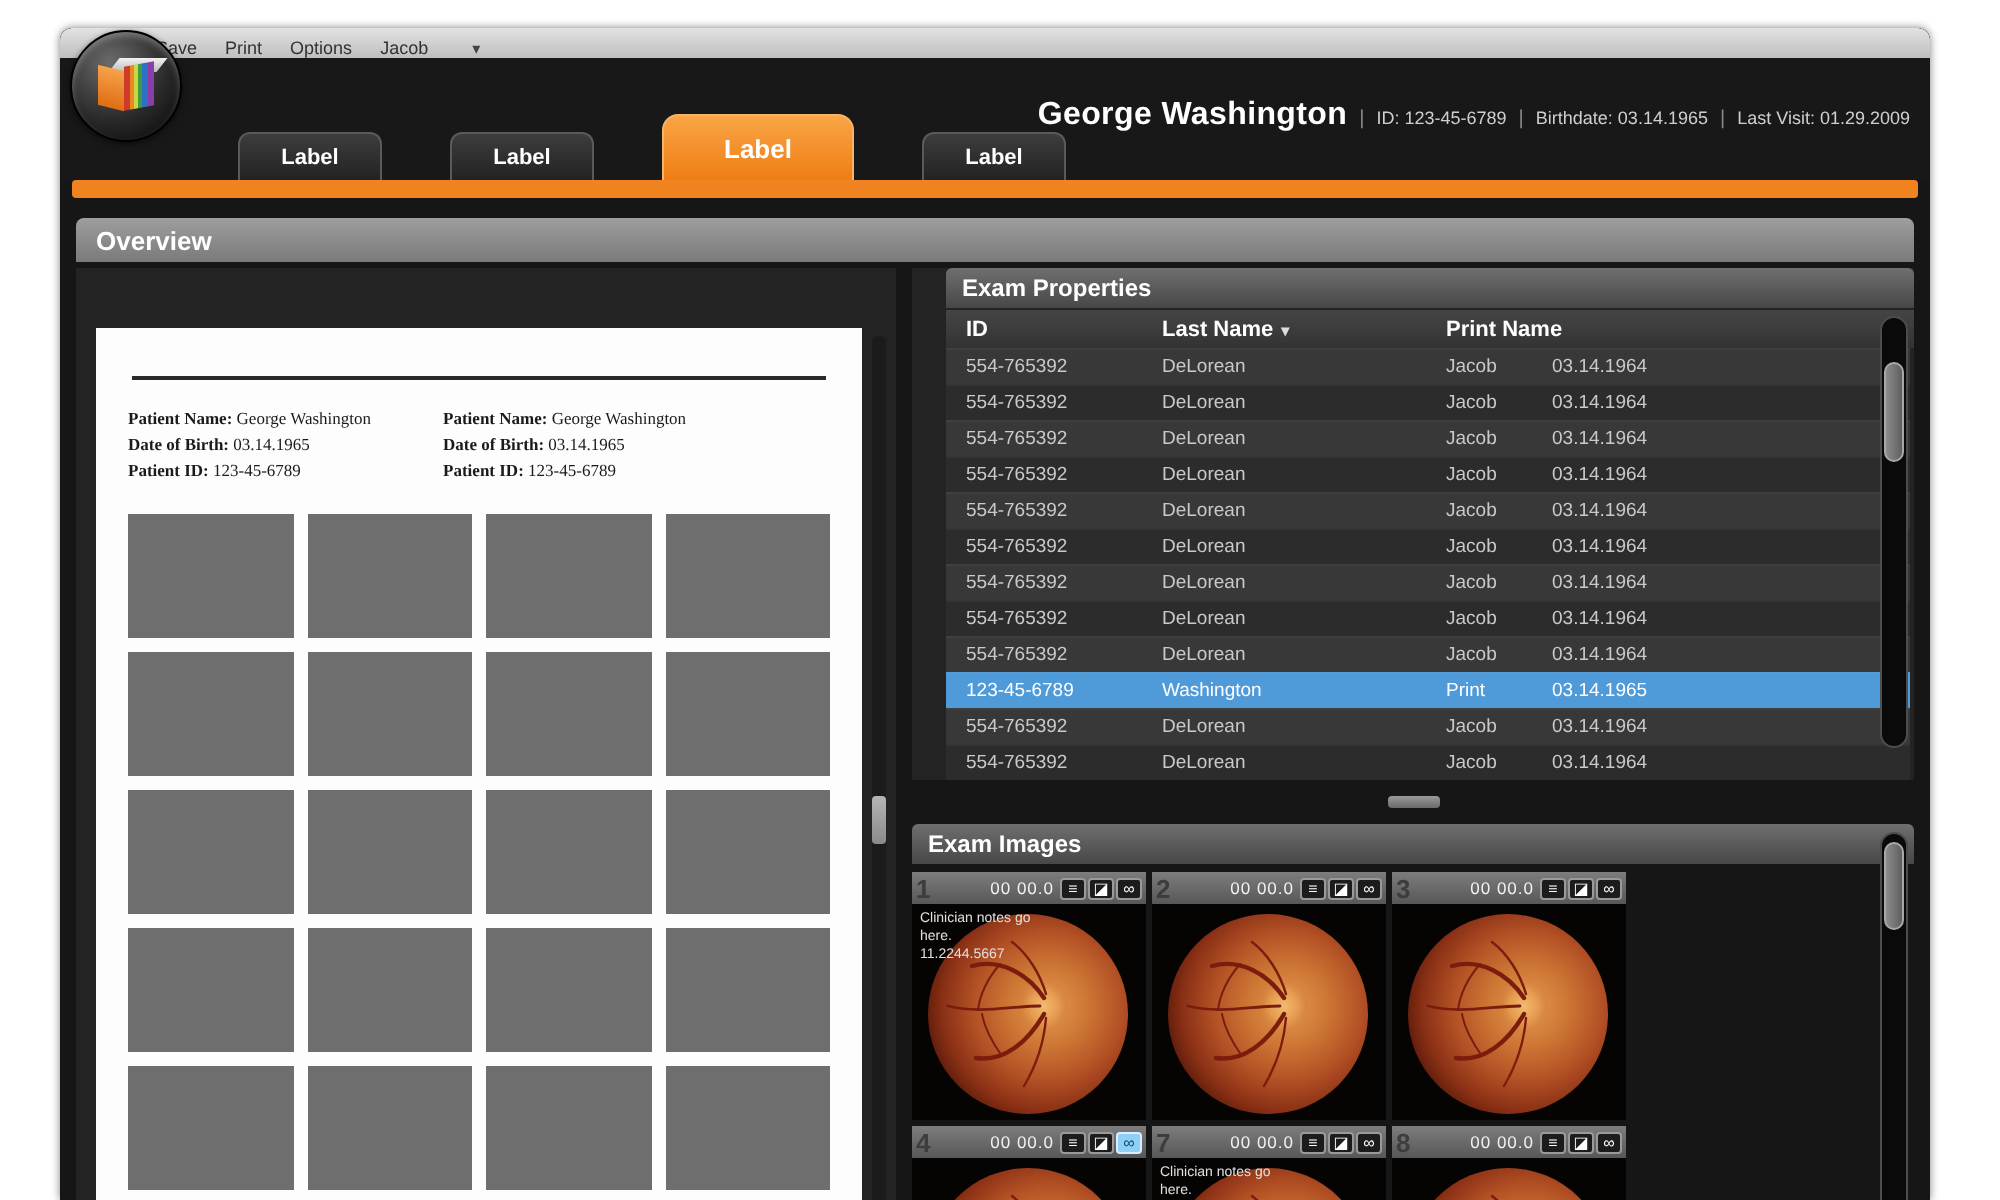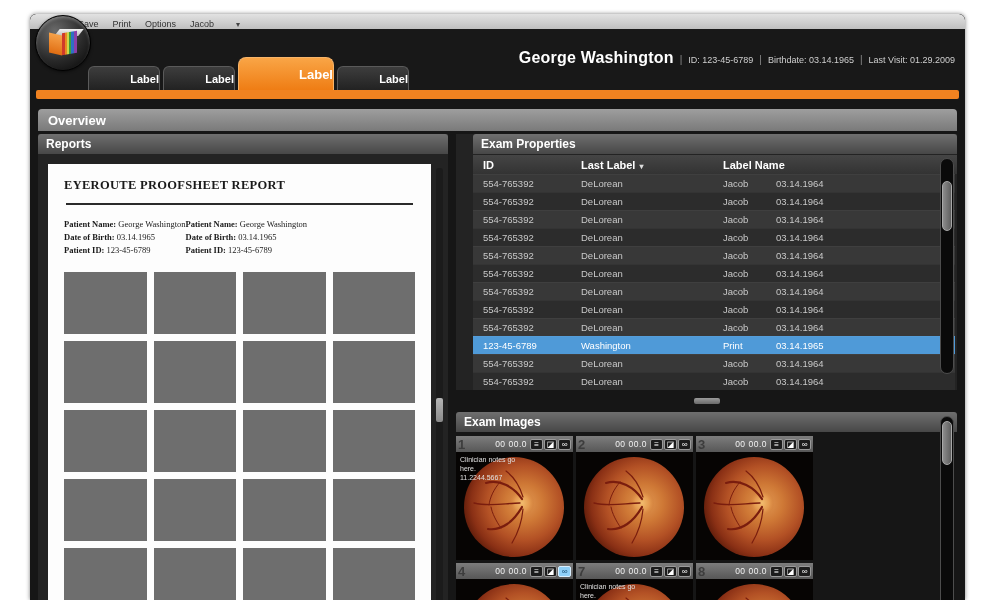--- a/index.html
+++ b/index.html
@@ -29,22 +29,22 @@
                 transform:skewY(-10deg);
                 background:linear-gradient(90deg,#d03a2a 0 3px,#e88a20 3px 5px,#cdd64a 5px 7px,#3ba03a 7px 9px,#2f6fc4 9px 12px,#8a3fa8 12px 15px); }
   .cube-top { position:absolute; left:2px; top:0; width:24px; height:7px;
               background:linear-gradient(#f2f2f2,#bbb); transform:skewX(-38deg) translateX(6px); }
 
   
   .header { position:absolute; left:0; top:15px; right:0; height:61px; background:#181818; }
   .tabs { position:absolute; left:58px; bottom:0; display:flex; align-items:flex-end; gap:3px; }
   .tab { width:72px; height:24px; background:linear-gradient(#3d3d3d,#222);
          border:1px solid #5a5a5a; border-bottom:none; border-radius:6px 6px 0 0;
-         color:#fff; font-weight:bold; font-size:11px; display:flex; align-items:center; justify-content:flex-end;
-         cursor:pointer; }
+         color:#fff; font-weight:bold; font-size:11px; display:flex; align-items:center; justify-content:center;
+         cursor:pointer;margin-left:31px; }
   .tab.active { width:96px; height:33px; font-size:13px;
                 background:linear-gradient(#f9a546,#ef7d14);
                 border:1px solid #f7b469; border-bottom:none; border-radius:8px 8px 0 0; z-index:5; }
   .patient { position:absolute; right:10px; top:20px; display:flex; align-items:baseline; gap:6px; white-space:nowrap; }
   .patient-name { color:#fff; font-weight:bold; font-size:16px; letter-spacing:.2px; }
   .patient-meta { color:#cfcfcf; font-size:9px; }
   .patient-sep { color:#8a8a8a; font-size:10px; }
 
   .orange-bar { position:absolute; left:6px; right:6px; top:76px; height:9px;
                 background:var(--accent-orange,#f08220); border-radius:2px; }
@@ -60,21 +60,21 @@
                   border-radius:3px 3px 0 0; color:#fff; font-weight:bold; font-size:12px;
                   display:flex; align-items:center; padding-left:8px; }
 
   
   .reports { width:410px; background:#232323; position:relative; }
   .report-doc { position:absolute; left:10px; right:17px; top:30px; bottom:0;
                 background:#fdfdfd; padding:14px 16px;
                 font-family:"Liberation Serif", serif; color:#1a1a1a; overflow:hidden; }
   .report-title { font-size:12.5px; font-weight:bold; letter-spacing:.3px; }
   .report-divider { border-top:2px solid #2a2a2a; margin:10px 2px 13px 2px; }
-  .report-info { display:flex; font-size:8.5px; line-height:1.55; }
+  .report-info { display:flex; gap:36px; font-size:8.5px; line-height:1.55; }
   .ri-line b { font-weight:bold; }
   .thumb-grid { margin-top:14px; display:grid; grid-template-columns:repeat(4,1fr); gap:7px; }
   .thumb { height:62px; background:#6e6e6e; }
   .reports-scroll { position:absolute; right:5px; top:34px; bottom:4px; width:7px; background:#1b1b1b; border-radius:3px; }
   .reports-scroll-handle { position:absolute; left:0; width:7px; top:230px; height:24px;
                            background:linear-gradient(#b5b5b5,#8a8a8a); border-radius:2px; cursor:pointer; }
 
   
   .right-col { flex:1; display:flex; flex-direction:column; min-width:0; }
 
@@ -200,25 +200,21 @@
   <div class="orange-bar"></div>
 
   <div class="content">
     <div class="overview-bar">
       <span>Overview</span>
     </div>
 
     <div class="main">
 
       <div class="reports">
-        <div class="panel-header">
-          <span>Reports</span>
-        </div>
         <div class="report-doc">
-          <div class="report-title">EYEROUTE PROOFSHEET REPORT</div>
           <div class="report-divider"></div>
           <div class="report-info">
             <div class="ri-block">
               <div class="ri-line"><b>Patient Name:</b> <span>George Washington</span></div>
               <div class="ri-line"><b>Date of Birth:</b> <span>03.14.1965</span></div>
               <div class="ri-line"><b>Patient ID:</b> <span>123-45-6789</span></div>
             </div>
             <div class="ri-block">
               <div class="ri-line"><b>Patient Name:</b> <span>George Washington</span></div>
               <div class="ri-line"><b>Date of Birth:</b> <span>03.14.1965</span></div>
@@ -254,22 +250,22 @@
       </div>
 
       <div class="right-col">
 
         <div class="exam-props">
           <div class="panel-header">
             <span>Exam Properties</span>
           </div>
           <div class="ep-thead">
             <span class="h-id">ID</span>
-            <span class="h-last"><span>Last Label</span><span class="sort-caret">▾</span></span>
-            <span class="h-first">Label Name</span>
+            <span class="h-last"><span>Last Name</span><span class="sort-caret">▾</span></span>
+            <span class="h-first">Print Name</span>
           </div>
           <div class="ep-rows">
 
               <div class="ep-row">
                 <span class="c-id">554-765392</span>
                 <span class="c-last">DeLorean</span>
                 <span class="c-first">Jacob</span>
                 <span class="c-date">03.14.1964</span>
               </div>
 

